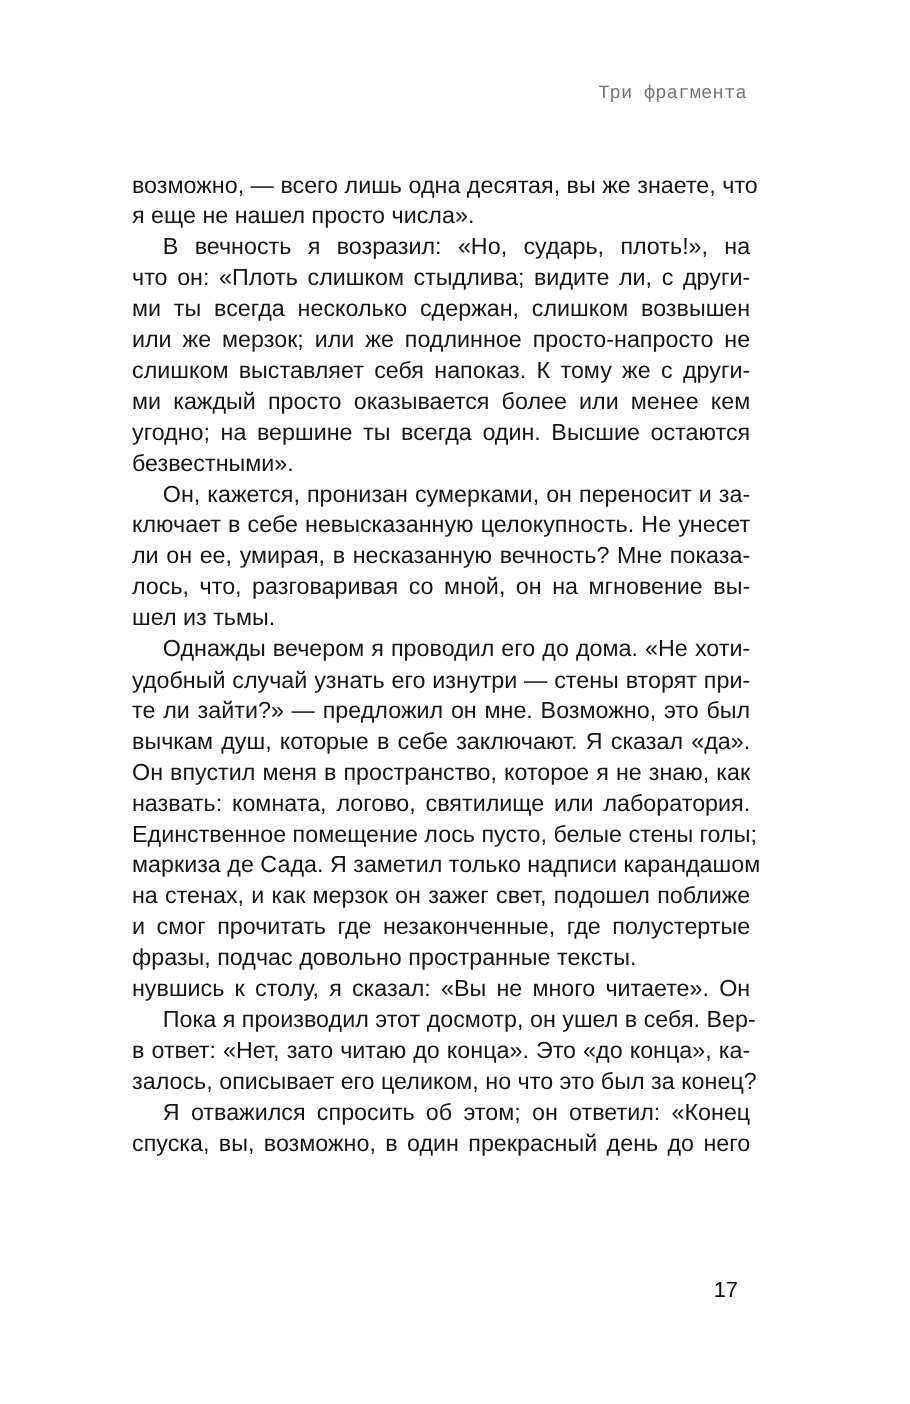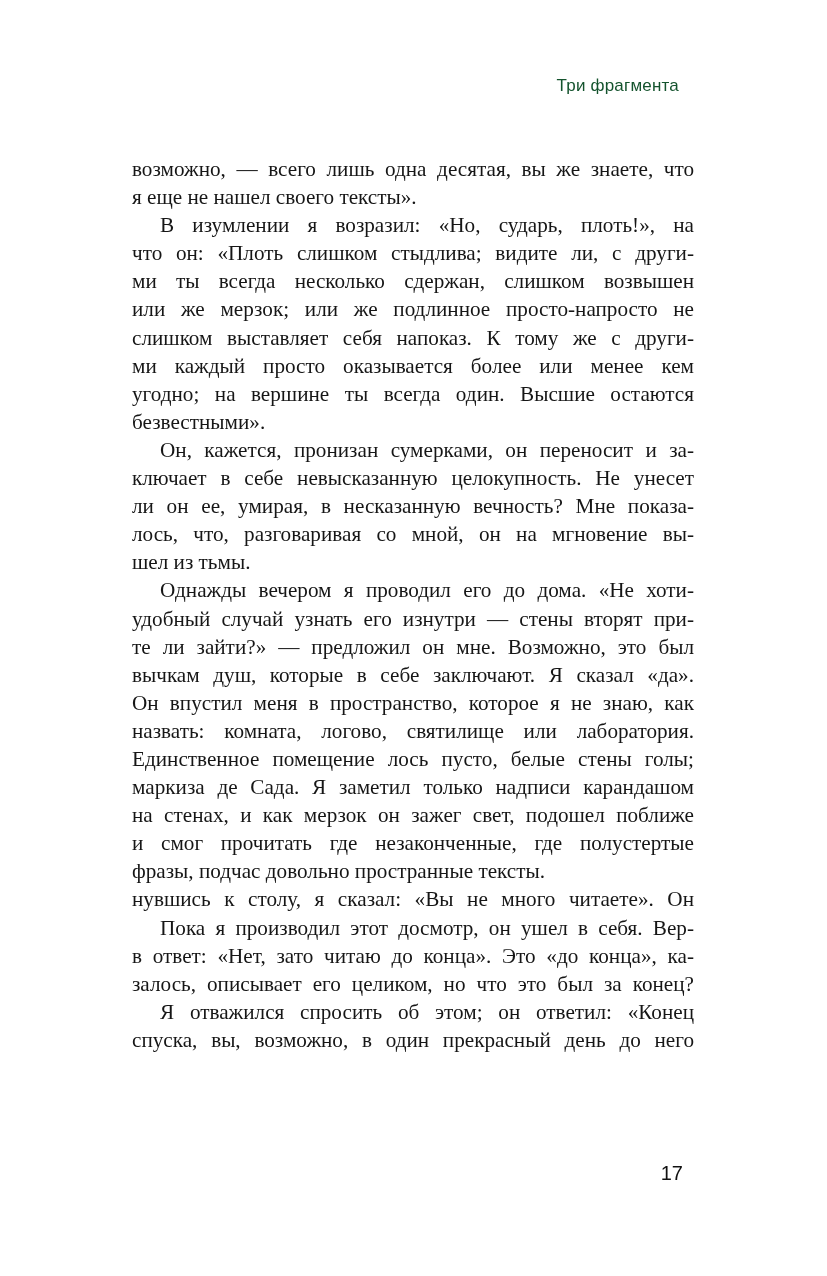--- a/index.html
+++ b/index.html
@@ -11,73 +11,73 @@
       width: 827px;
       height: 1276px;
       position: relative;
       overflow: hidden;
       color: #1a1a1a;
     }
     .running-head {
       position: absolute;
       top: 76px;
       right: 148px;
-      font-family: Liberation Sans, sans-serif;
+      font-family: Liberation Mono, monospace;
       font-size: 17px;
-      color: #14532d;
+      color: #737373;
       letter-spacing: 0.2px;
     }
     .text-block {
       position: absolute;
-      left: 132px;
+      left: 120px;
       top: 155px;
       width: 562px;
-      font-family: Liberation Serif, serif;
+      font-family: Liberation Sans, sans-serif;
       font-size: 21.2px;
       line-height: 28.1px;
       color: #161616;
     }
     .line {
       display: block;
       white-space: nowrap;
       text-align: justify;
       text-align-last: justify;
       height: 28.1px;
     }
     .line.last {
       text-align-last: left;
     }
     .line.indent {
       padding-left: 28px;
     }
     .folio {
       position: absolute;
       top: 1162px;
-      right: 144px;
+      right: 156px;
       font-family: "Liberation Sans", "DejaVu Sans", sans-serif;
       font-size: 20px;
       color: #111;
     }
   </style>
 </head>
 <body>
 
 <div>
 
   <div class="running-head">Три фрагмента</div>
 
   <div class="text-block">
 
     <div>
       <span class="line">возможно, — всего лишь одна десятая, вы же знаете, что</span>
-      <span class="line last">я еще не нашел своего тексты».</span>
+      <span class="line last">я еще не нашел просто числа».</span>
     </div>
 
     <div>
-      <span class="line indent">В изумлении я возразил: «Но, сударь, плоть!», на</span>
+      <span class="line indent">В вечность я возразил: «Но, сударь, плоть!», на</span>
       <span class="line">что он: «Плоть слишком стыдлива; видите ли, с други-</span>
       <span class="line">ми ты всегда несколько сдержан, слишком возвышен</span>
       <span class="line">или же мерзок; или же подлинное просто-напросто не</span>
       <span class="line">слишком выставляет себя напоказ. К тому же с други-</span>
       <span class="line">ми каждый просто оказывается более или менее кем</span>
       <span class="line">угодно; на вершине ты всегда один. Высшие остаются</span>
       <span class="line last">безвестными».</span>
     </div>
 
     <div>

